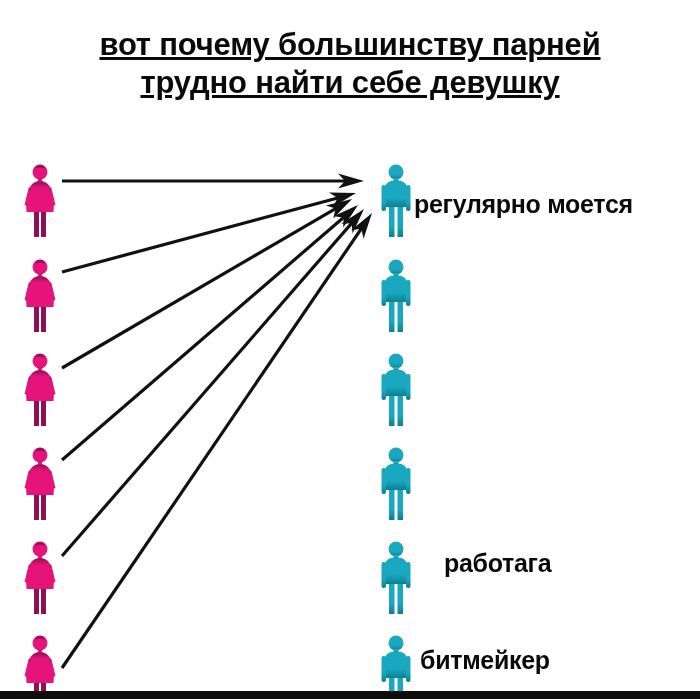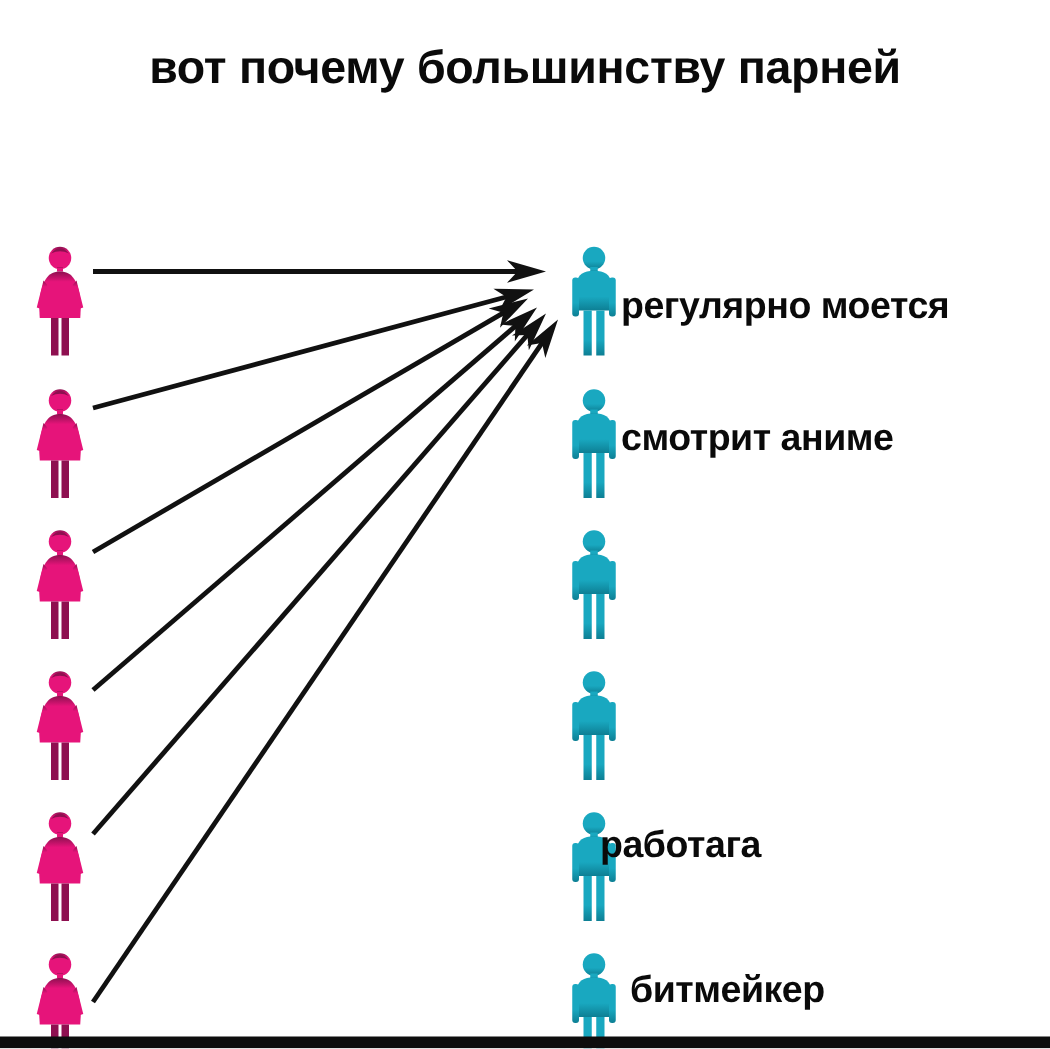--- a/index.html
+++ b/index.html
@@ -25,20 +25,21 @@
     left: 0;
     top: 26px;
     width: 700px;
     text-align: center;
     color: #0a0a0a;
     font-family: "Liberation Sans Narrow", "Liberation Sans", sans-serif;
     font-weight: bold;
     font-size: 31px;
     line-height: 38px;
     letter-spacing: -0.2px;
+    text-decoration: underline;
   }
   .title-line {
     display: block;
     white-space: nowrap;
   }
 
   
   .col-women {
     position: absolute;
     left: 0;
@@ -115,20 +116,21 @@
     background: #0d0d0d;
   }
 </style>
 </head>
 <body>
 
 <div id="meme">
 
   <div class="title-block">
     <span class="title-line">вот почему большинству парней</span>
+    <span class="title-line">трудно найти себе девушку</span>
   </div>
 
   <div class="col-women" id="women-column">
       <div class="person female" style="left: 18px; top: 163px;">
         <svg viewBox="0 0 44 76" xmlns="http://www.w3.org/2000/svg">
           <defs>
             <linearGradient id="fg" x1="0" y1="0" x2="0" y2="1">
               <stop offset="0%" stop-color="#8e1050"></stop>
               <stop offset="22%" stop-color="#e6147a"></stop>
               <stop offset="100%" stop-color="#e6147a"></stop>
@@ -272,21 +274,20 @@
           </defs>
           <circle cx="22" cy="9" r="7.5" fill="url(#mg)"></circle>
           <rect x="19.5" y="15" width="5" height="3" fill="url(#mg)"></rect>
           <path d="M22 17.5 C15 17.5 11 20 10.5 26 L10.5 44 L33.5 44 L33.5 26 C33 20 29 17.5 22 17.5 Z" fill="url(#mg)"></path>
           <rect x="7.5" y="22" width="4.5" height="26" rx="2" fill="url(#mg)"></rect>
           <rect x="32" y="22" width="4.5" height="26" rx="2" fill="url(#mg)"></rect>
           <rect x="15" y="44" width="5.5" height="30" fill="url(#mg)"></rect>
           <rect x="23.5" y="44" width="5.5" height="30" fill="url(#mg)"></rect>
         </svg>
       </div>
-      <div class="trait-label" style="left: 414px; top: 278px;">смотрит аниме</div>
       <div class="person male" style="left: 374px; top: 352px;">
         <svg viewBox="0 0 44 76" xmlns="http://www.w3.org/2000/svg">
           <defs>
             <linearGradient id="mg" x1="0" y1="0" x2="0" y2="1">
               <stop offset="0%" stop-color="#19a8c0"></stop>
               <stop offset="65%" stop-color="#19a8c0"></stop>
               <stop offset="100%" stop-color="#0d7f94"></stop>
             </linearGradient>
           </defs>
           <circle cx="22" cy="9" r="7.5" fill="url(#mg)"></circle>
@@ -327,21 +328,21 @@
           </defs>
           <circle cx="22" cy="9" r="7.5" fill="url(#mg)"></circle>
           <rect x="19.5" y="15" width="5" height="3" fill="url(#mg)"></rect>
           <path d="M22 17.5 C15 17.5 11 20 10.5 26 L10.5 44 L33.5 44 L33.5 26 C33 20 29 17.5 22 17.5 Z" fill="url(#mg)"></path>
           <rect x="7.5" y="22" width="4.5" height="26" rx="2" fill="url(#mg)"></rect>
           <rect x="32" y="22" width="4.5" height="26" rx="2" fill="url(#mg)"></rect>
           <rect x="15" y="44" width="5.5" height="30" fill="url(#mg)"></rect>
           <rect x="23.5" y="44" width="5.5" height="30" fill="url(#mg)"></rect>
         </svg>
       </div>
-      <div class="trait-label" style="left: 400px; top: 549px;">работага</div>
+      <div class="trait-label" style="left: 444px; top: 549px;">работага</div>
       <div class="person male" style="left: 374px; top: 634px;">
         <svg viewBox="0 0 44 76" xmlns="http://www.w3.org/2000/svg">
           <defs>
             <linearGradient id="mg" x1="0" y1="0" x2="0" y2="1">
               <stop offset="0%" stop-color="#19a8c0"></stop>
               <stop offset="65%" stop-color="#19a8c0"></stop>
               <stop offset="100%" stop-color="#0d7f94"></stop>
             </linearGradient>
           </defs>
           <circle cx="22" cy="9" r="7.5" fill="url(#mg)"></circle>

